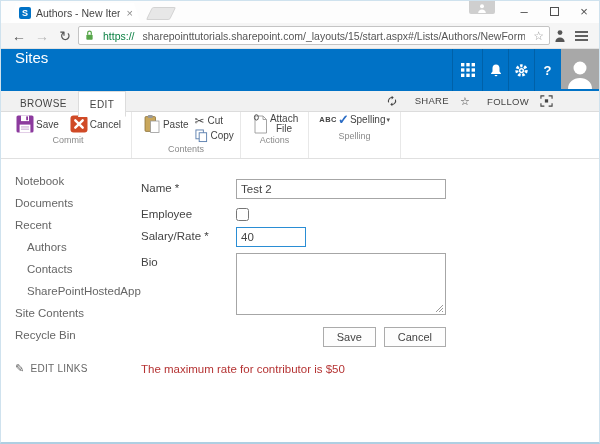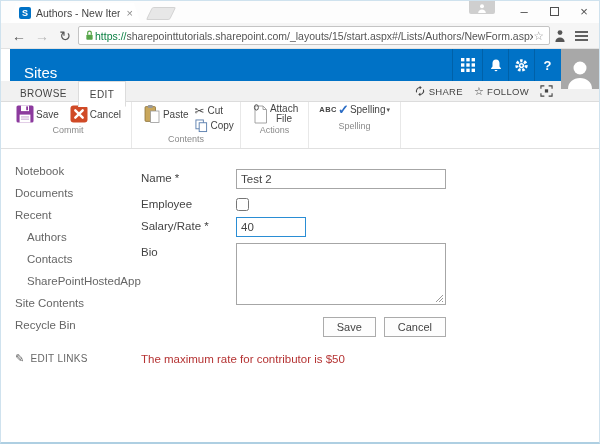--- a/index.html
+++ b/index.html
@@ -29,47 +29,47 @@
   .winbtn{width:30px;height:20px;display:flex;align-items:center;justify-content:center;
     color:#4f4f4f;font-size:13px;}
   .maxbox{width:9px;height:9px;border:1px solid #4f4f4f;}
 
   
   .toolbar{height:26px;background:#f5f5f5;display:flex;align-items:center;gap:3px;
     padding:0 6px 0 8px;border-bottom:1px solid #e2e2e2;}
   .nav-ic{width:20px;text-align:center;font-size:14px;color:#555;line-height:1;}
   .nav-ic.fwd{color:#b8b8b8;}
   .omnibox{flex:1;height:19px;background:#fff;border:1px solid #c4c4c4;border-radius:2px;
-    display:flex;align-items:center;gap:0;padding:0 5px;font-size:10.5px;white-space:nowrap;overflow:hidden;}
+    display:flex;align-items:center;gap:8px;padding:0 5px;font-size:10.5px;white-space:nowrap;overflow:hidden;}
   .scheme{color:#0b8043;}
   .url-rest{color:#555;overflow:hidden;flex:1;}
   .omni-star{color:#9a9a9a;font-size:12px;line-height:1;}
   .menu-icon{display:flex;flex-direction:column;gap:2px;padding:0 5px;}
   .menu-icon i{display:block;width:13px;height:2px;background:#616161;}
 
   
-  .suitebar{height:32px;background:var(--suite-bar,#0072C6);display:flex;align-items:flex-end;
-    color:#fff;padding-left:14px;position:relative;margin-left:9px;}
+  .suitebar{height:42px;background:var(--suite-bar,#0072C6);display:flex;align-items:flex-start;
+    color:#fff;padding-left:14px;position:relative;}
   .brand{font-size:15px;font-weight:400;}
   .suite-icons{margin-left:auto;display:flex;height:100%;margin-right:39px;}
   .scell{width:26px;display:flex;align-items:center;justify-content:center;
     border-left:1px solid rgba(0,0,0,.15);}
   .scell:first-child{width:30px;}
   .help-q{font-size:13px;font-weight:bold;}
   .avatar{position:absolute;right:0;top:0;width:38px;height:40px;background:#a8a8a8;
     display:flex;align-items:flex-end;justify-content:center;z-index:6;overflow:hidden;}
 
   
   .ribtabs{height:21px;background:#f1f1f1;border-bottom:1px solid #dcdcdc;display:flex;
     align-items:stretch;padding-left:8px;position:relative;}
   .rtab{font-size:10px;color:#444;display:flex;align-items:center;padding:12px 11px;letter-spacing:.4px;}
   .rtab.active{background:#fff;border:1px solid #dcdcdc;border-bottom-color:#fff;margin-bottom:-1px;}
   .ribtabs-right{margin-left:auto;display:flex;align-items:center;gap:11px;margin-right:46px;
     font-size:9.5px;color:#444;}
-  .rt-item{display:flex;align-items:center;gap:3px;letter-spacing:.3px;}
+  .rt-item{display:flex;align-items:flex-start;gap:17px;letter-spacing:.3px;}
   .follow-star{font-size:11px;line-height:1;color:#444;}
 
   
   .ribbon{height:47px;background:#fff;border-bottom:1px solid #e0e0e0;display:flex;
     padding-left:4px;overflow:hidden;}
   .rgroup{display:flex;flex-direction:column;padding:1px 6px 0;border-right:1px solid #e8e8e8;}
   .rbtns{display:flex;flex:1;align-items:flex-start;gap:2px;}
   .bigbtn{display:flex;align-items:center;font-size:10px;color:#444;
     padding:1px 4px 0;gap:1px;line-height:11px;}
   .glabel{font-size:9px;color:#8a8a8a;text-align:center;padding:1px 0 17px;}

